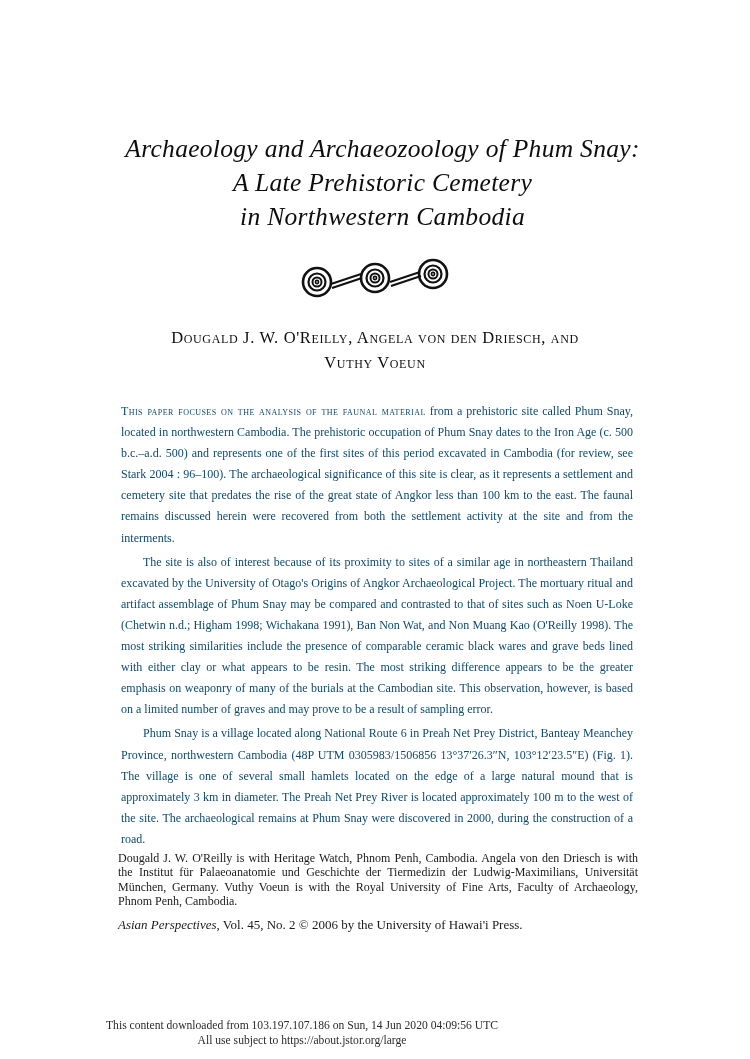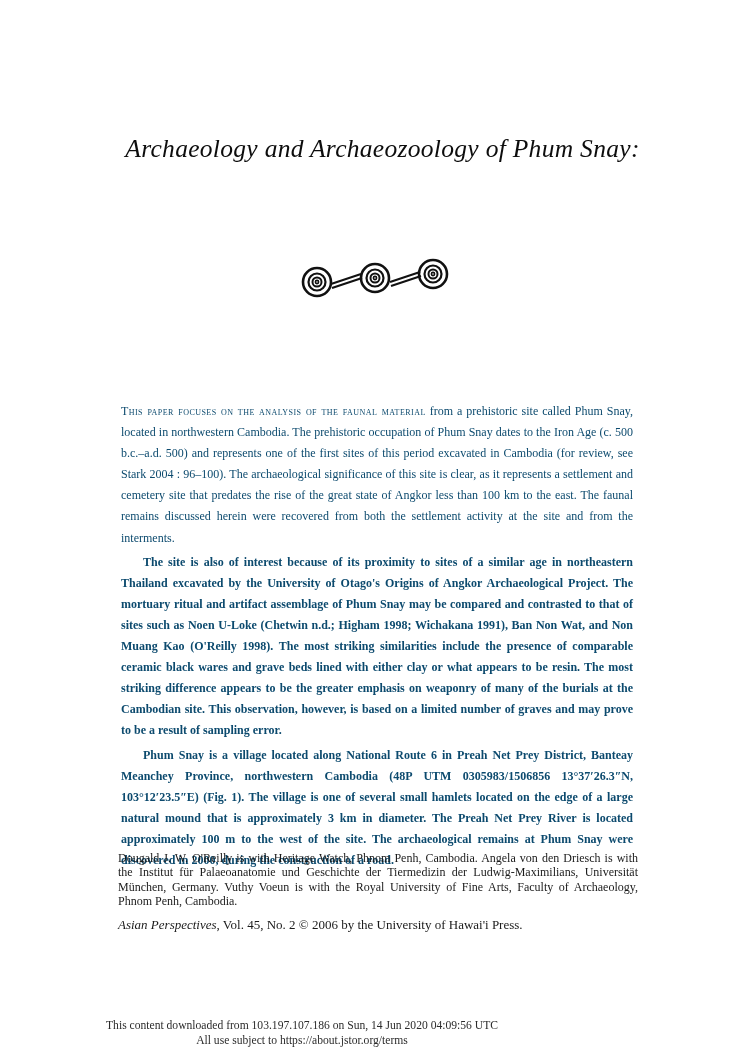--- a/index.html
+++ b/index.html
@@ -78,21 +78,21 @@
   }
   .para {
     font-size: 12px;
     line-height: 21.1px;
     text-align: justify;
     text-justify: inter-word;
     margin: 3px;
     color: #0c4a6e;
     hyphens: manual;
   }
-  .para + .para { text-indent: 22px; font-weight: bold; }
+  .para + .para { text-indent: 22px; }
   .lead {
     font-variant: small-caps;
     letter-spacing: 0.45px;
   }
 
   
   .footnote {
     position: absolute;
     left: 118px;
     top: 851px;
@@ -128,20 +128,22 @@
     color: #2b2b2b;
   }
 </style>
 </head>
 <body>
 
 <div class="page">
 
   <div class="title-block">
     <div class="title-line">Archaeology and Archaeozoology of Phum Snay:</div>
+    <div class="title-line">A Late Prehistoric Cemetery</div>
+    <div class="title-line">in Northwestern Cambodia</div>
   </div>
 
   <div class="ornament">
     <svg width="160" height="40" viewBox="0 0 160 40" aria-hidden="true">
       <g fill="none" stroke="#111111" stroke-width="2">
 
         <line x1="36" y1="26" x2="66" y2="16"></line>
         <line x1="37" y1="30" x2="67" y2="20"></line>
         <line x1="95" y1="24" x2="125" y2="14"></line>
         <line x1="96" y1="28" x2="126" y2="18"></line>
@@ -163,30 +165,34 @@
 
       <g fill="none" stroke="#111111">
         <circle cx="138" cy="16" r="14" stroke-width="2.6"></circle>
         <circle cx="138" cy="16" r="8.5" stroke-width="2.2"></circle>
         <circle cx="138" cy="16" r="4.5" stroke-width="2"></circle>
         <circle cx="138" cy="16" r="1.6" stroke-width="1.6"></circle>
       </g>
     </svg>
   </div>
 
+  <div class="authors">
+    <div class="authors-line">Dougald J. W. O'Reilly, Angela von den Driesch, and</div>
+    <div class="authors-line">Vuthy Voeun</div>
+  </div>
 
   <div class="body-col">
     <p class="para"><span class="lead">This paper focuses on the analysis of the faunal material</span><span> from a prehistoric site called Phum Snay, located in northwestern Cambodia. The prehistoric occupation of Phum Snay dates to the Iron Age (c. 500 b.c.–a.d. 500) and represents one of the first sites of this period excavated in Cambodia (for review, see Stark 2004 : 96–100). The archaeological significance of this site is clear, as it represents a settlement and cemetery site that predates the rise of the great state of Angkor less than 100 km to the east. The faunal remains discussed herein were recovered from both the settlement activity at the site and from the interments.</span></p>
     <p class="para">The site is also of interest because of its proximity to sites of a similar age in northeastern Thailand excavated by the University of Otago's Origins of Angkor Archaeological Project. The mortuary ritual and artifact assemblage of Phum Snay may be compared and contrasted to that of sites such as Noen U-Loke (Chetwin n.d.; Higham 1998; Wichakana 1991), Ban Non Wat, and Non Muang Kao (O'Reilly 1998). The most striking similarities include the presence of comparable ceramic black wares and grave beds lined with either clay or what appears to be resin. The most striking difference appears to be the greater emphasis on weaponry of many of the burials at the Cambodian site. This observation, however, is based on a limited number of graves and may prove to be a result of sampling error.</p>
     <p class="para">Phum Snay is a village located along National Route 6 in Preah Net Prey District, Banteay Meanchey Province, northwestern Cambodia (48P UTM 0305983/1506856 13°37′26.3″N, 103°12′23.5″E) (Fig. 1). The village is one of several small hamlets located on the edge of a large natural mound that is approximately 3 km in diameter. The Preah Net Prey River is located approximately 100 m to the west of the site. The archaeological remains at Phum Snay were discovered in 2000, during the construction of a road.</p>
   </div>
 
   <div class="footnote">
     <p class="fn-affil">Dougald J. W. O'Reilly is with Heritage Watch, Phnom Penh, Cambodia. Angela von den Driesch is with the Institut für Palaeoanatomie und Geschichte der Tiermedizin der Ludwig-Maximilians, Universität München, Germany. Vuthy Voeun is with the Royal University of Fine Arts, Faculty of Archaeology, Phnom Penh, Cambodia.</p>
     <p class="fn-small"><span class="it">Asian Perspectives</span><span>, Vol. 45, No. 2 © 2006 by the University of Hawai'i Press.</span></p>
   </div>
 
   <div class="jstor">
     <div class="jstor-line">This content downloaded from 103.197.107.186 on Sun, 14 Jun 2020 04:09:56 UTC</div>
-    <div class="jstor-line">All use subject to https://about.jstor.org/terms</div>
+    <div class="jstor-line">All use subject to https://about.jstor.org/large</div>
   </div>
 
 </div>
 
 </body></html>

